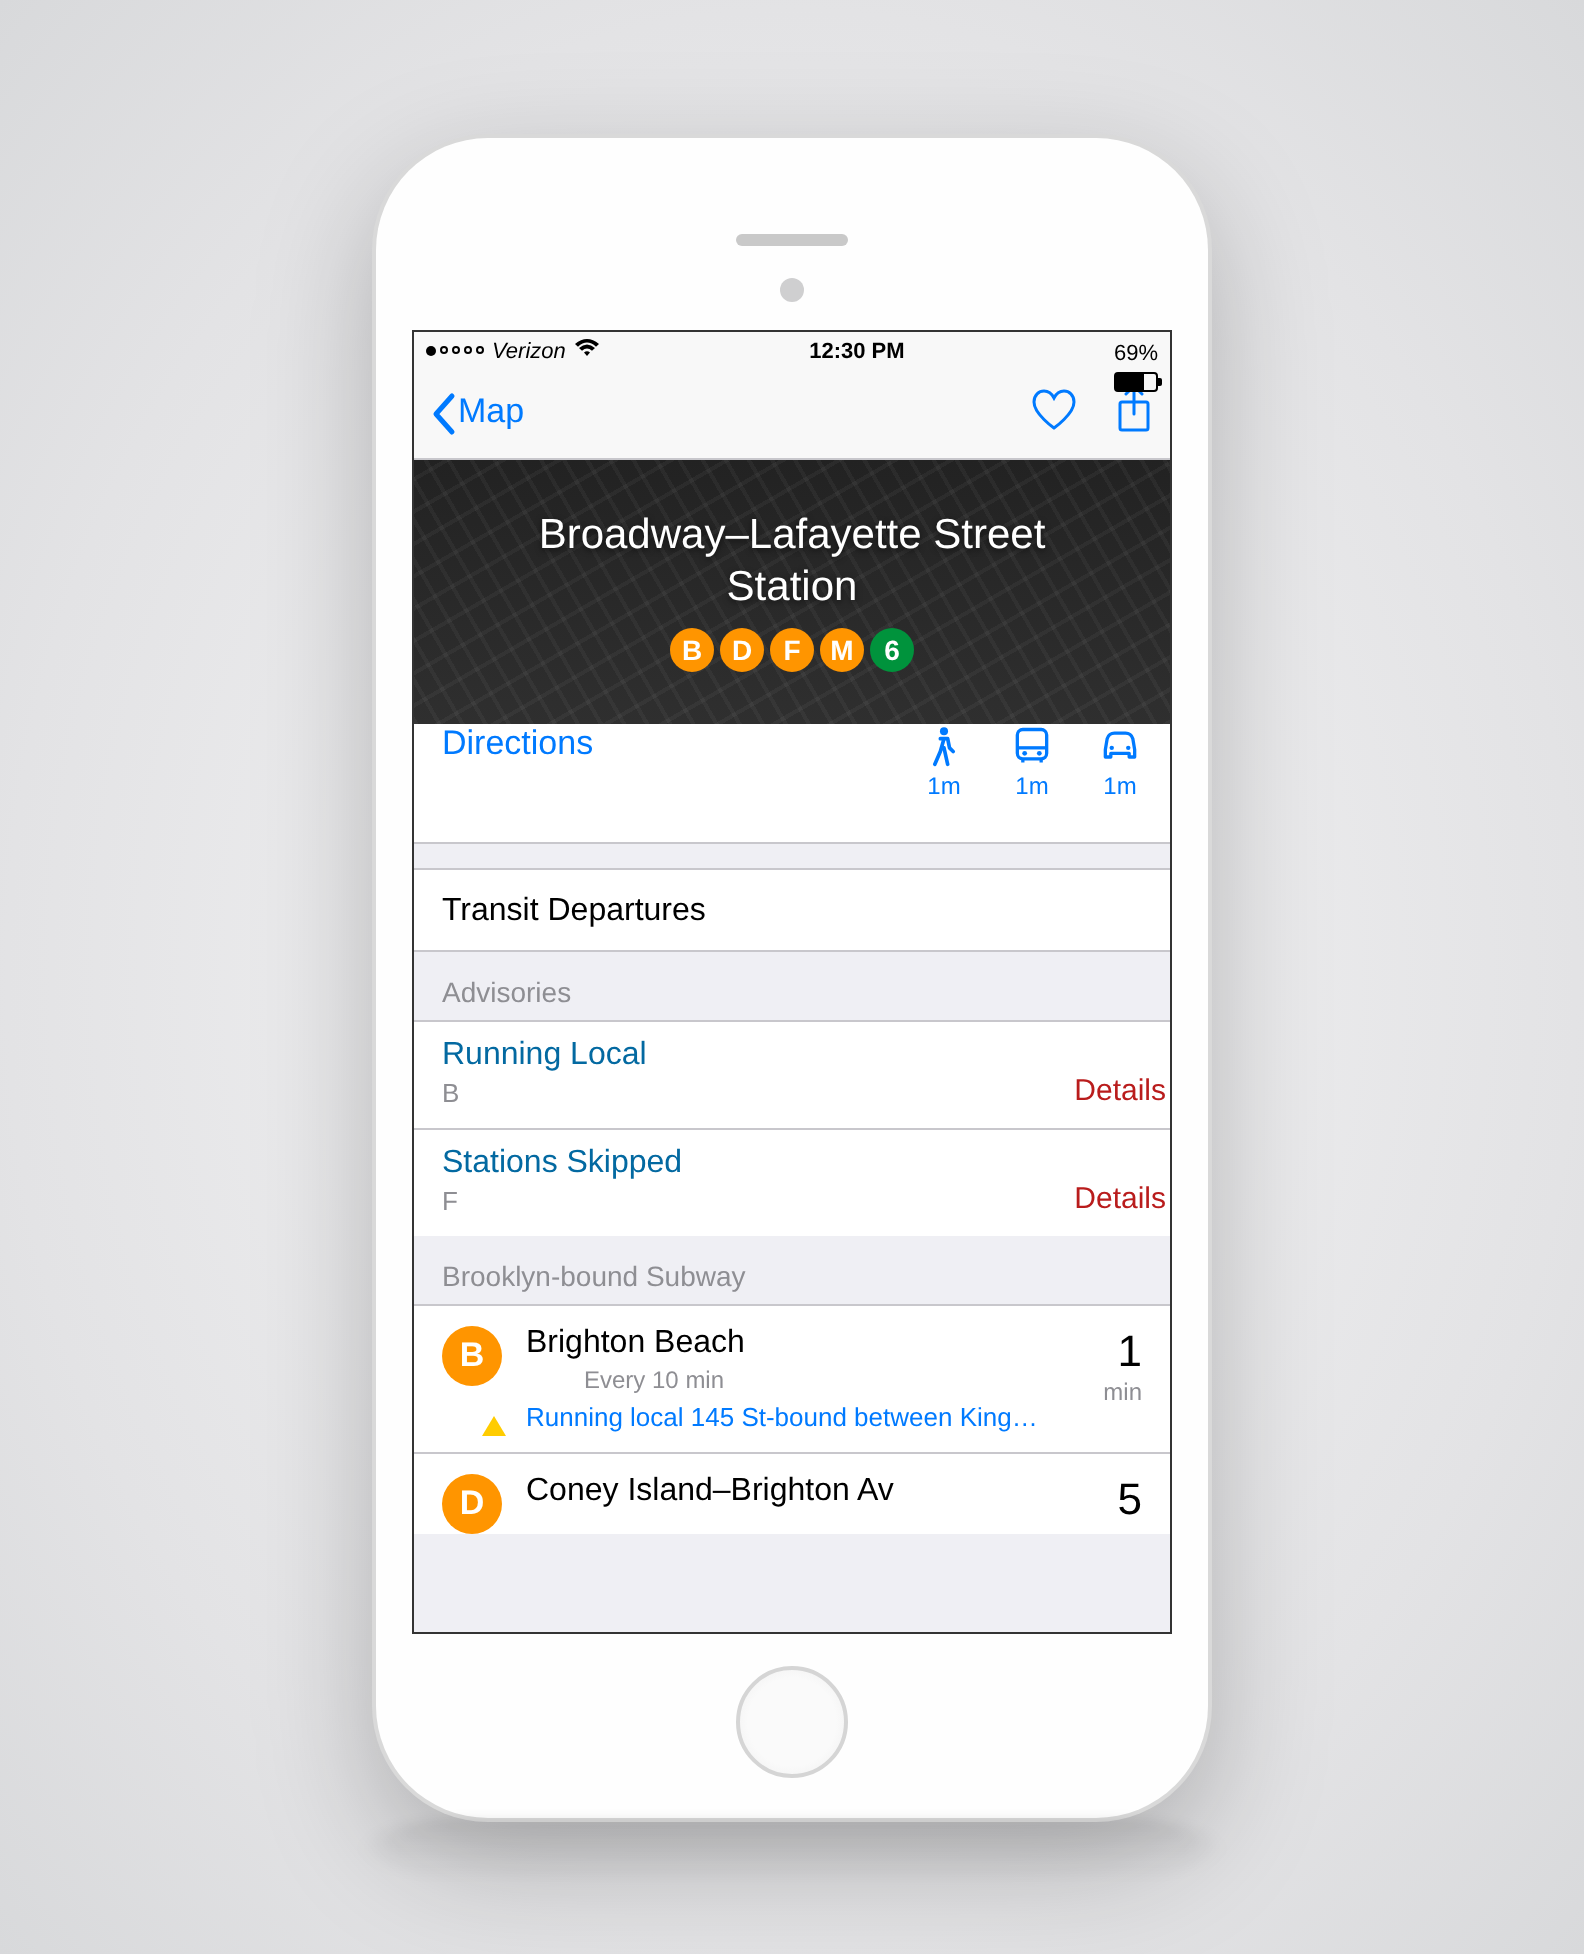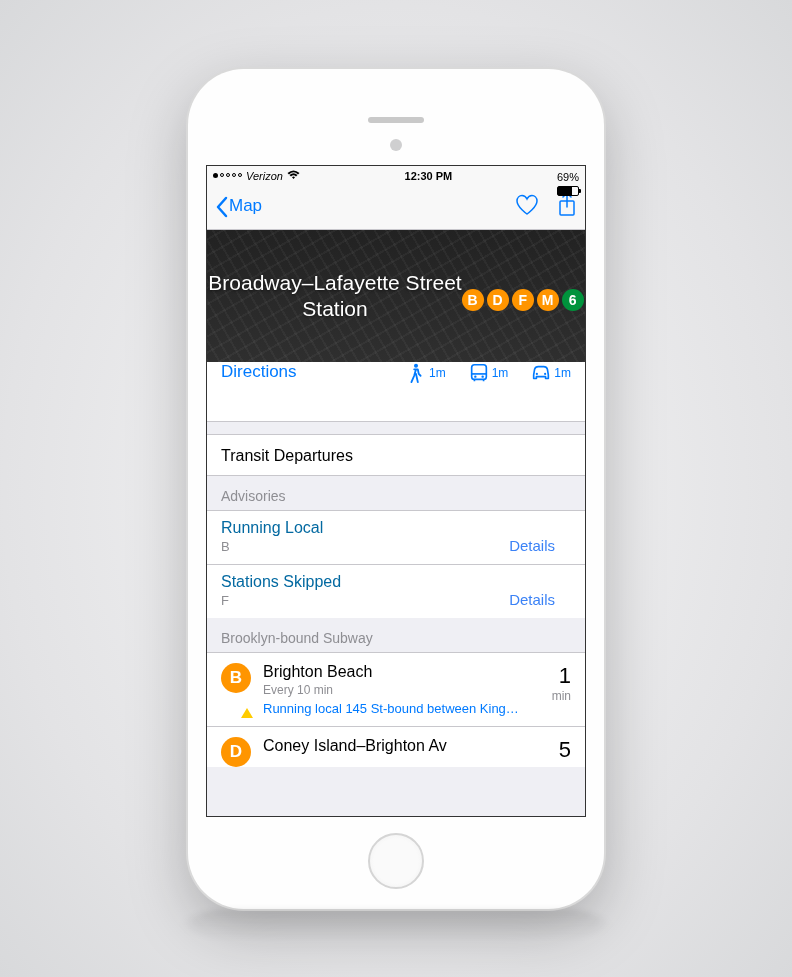--- a/index.html
+++ b/index.html
@@ -115,21 +115,21 @@
 
 
 .hero {
   height: 132px;
   background: #2a2a2a;
   background-image:
     repeating-linear-gradient(60deg, rgba(255,255,255,0.04) 0 2px, transparent 2px 10px),
     repeating-linear-gradient(-30deg, rgba(255,255,255,0.04) 0 2px, transparent 2px 14px),
     linear-gradient(#222, #2f2f2f);
   display: flex;
-  flex-direction: row;
+  flex-direction: column;
   align-items: center;
   justify-content: center;
   color: #fff;
 }
 .hero-title { font-size: 21px; font-weight: 300; text-align: center; line-height: 1.2; text-shadow: 0 1px 3px rgba(0,0,0,0.6); }
 .line-badges { display: flex; gap: 3px; margin-top: 8px; }
 .subway-badge {
   width: 22px; height: 22px; border-radius: 50%; color: #fff; font-weight: bold;
   display: flex; align-items: center; justify-content: center; font-size: 14px;
 }
@@ -140,21 +140,21 @@
 .directions-bar {
   background: #fff;
   height: 60px;
   display: flex;
   align-items: flex-start;
   padding: 0 14px;
   border-bottom: 1px solid #c8c7cc;
 }
 .directions-label { color: #007aff; font-size: 17px; flex: 1; }
 .mode-group { display: flex; gap: 22px; }
-.mode { display: flex; align-items: center; color: #007aff; font-size: 12px; gap: 2px; }
+.mode { display: flex; flex-direction: column; align-items: center; color: #007aff; font-size: 12px; gap: 2px; }
 .mode svg { width: 22px; height: 22px; }
 
 
 .spacer { height: 12px; }
 .section-header {
   background: #fff;
   padding: 12px 14px 10px;
   font-size: 16px;
   color: #000;
   border-top: 1px solid #c8c7cc;
@@ -167,42 +167,42 @@
 }
 .advisory-row {
   background: #fff;
   border-top: 1px solid #c8c7cc;
   padding: 8px 14px 10px;
   position: relative;
 }
 .advisory-row:last-of-type { border-bottom: 1px solid #c8c7cc; }
 .advisory-title { font-size: 16px; color: #0369a1; }
 .advisory-line { font-size: 13px; color: #8e8e93; margin-top: 2px; }
-.details-link { position: absolute; right: 30px; bottom: 10px; color: #3b82f6; font-size: 15px; }
+.details-link { position: absolute; right: 2px; bottom: 10px; color: #b91c1c; font-size: 15px; }
 
 .departure-row {
   background: #fff;
   border-top: 1px solid #c8c7cc;
   padding: 10px 14px;
   display: flex;
   gap: 12px;
 }
 .dep-badge-wrap { position: relative; width: 30px; }
 .dep-badge {
   width: 30px; height: 30px; border-radius: 50%; background: #ff9500; color: #fff;
   display: flex; align-items: center; justify-content: center; font-weight: bold; font-size: 17px;
 }
 .alert-tri {
   position: absolute; bottom: -2px; right: -2px; width: 0; height: 0;
   border-left: 6px solid transparent; border-right: 6px solid transparent;
   border-bottom: 10px solid #ffcc00;
 }
 .dep-center { flex: 1; min-width: 0; }
 .dep-dest { font-size: 16px; color: #000; }
-.dep-freq { font-size: 12px; color: #8e8e93; margin-top: 2px; }
+.dep-freq { font-size: 12px; color: #8e8e93; margin-top: 2px; margin-left: 29px; }
 .dep-note { font-size: 13px; color: #007aff; margin-top: 4px; white-space: nowrap; overflow: hidden; text-overflow: ellipsis; }
 .dep-time { text-align: right; }
 .dep-time-num { font-size: 22px; font-weight: 300; color: #000; }
 .dep-time-unit { font-size: 12px; color: #8e8e93; }
 
 .departure-row.partial { padding-bottom: 0; border-bottom: none; }
 </style>
 </head>
 <body>
 

